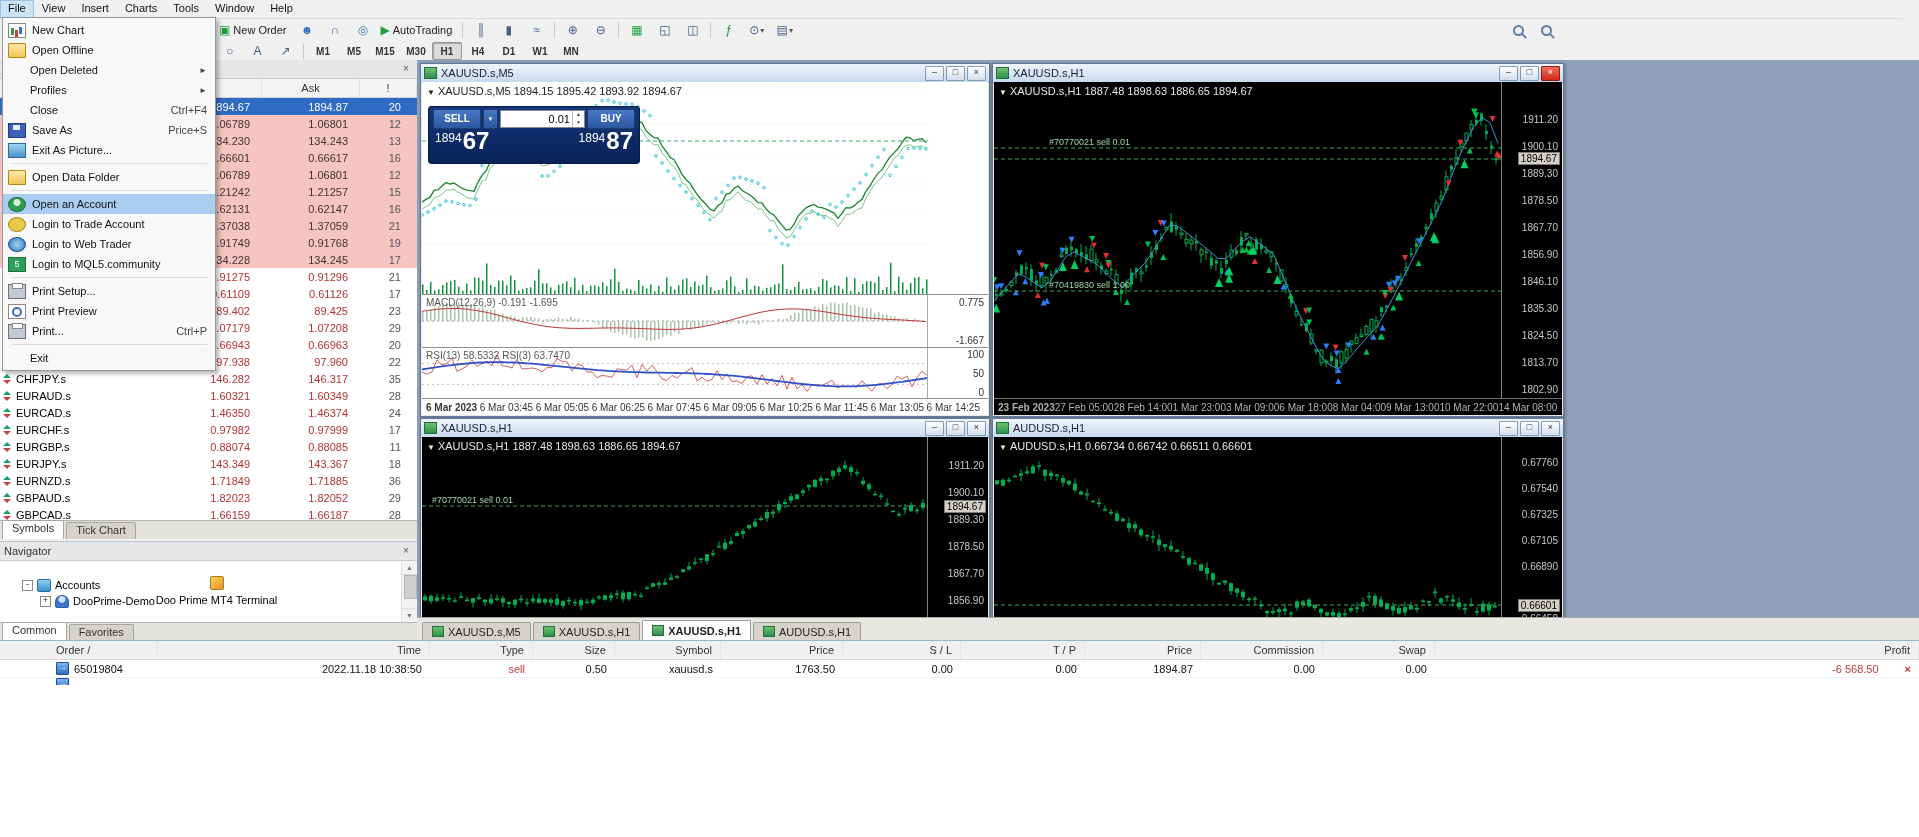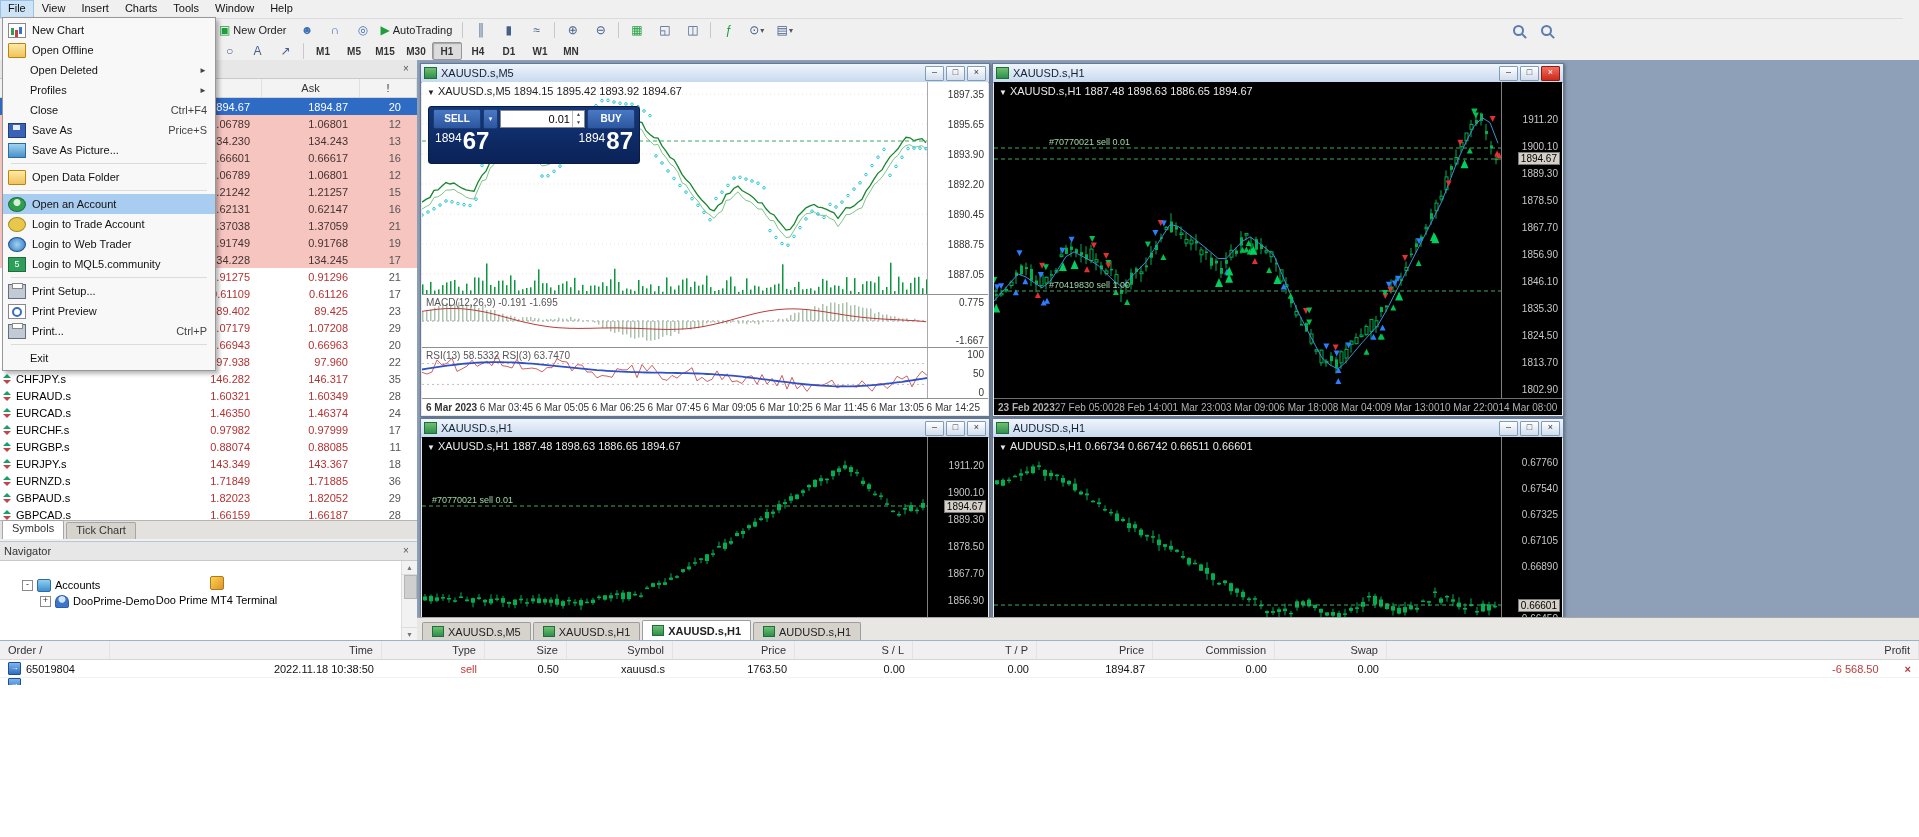--- a/index.html
+++ b/index.html
@@ -127,21 +127,21 @@
   .ocp-price .pbg{font-size:24px;font-weight:bold;line-height:26px;margin-left:1px;}
   
   .chart-tabs{position:absolute;left:0;right:0;bottom:0;height:22px;background:#e9e7e3;border-top:1px solid #a7a7a7;
       display:flex;align-items:flex-end;padding-left:5px;}
   .ctab{height:17px;display:flex;align-items:center;gap:4px;padding:0 9px;background:#d6d3cd;border:1px solid #9d9d9d;
       border-bottom:none;margin-right:2px;border-radius:2px 2px 0 0;color:#222;}
   .ctab .cticon2{width:10px;height:9px;background:linear-gradient(#6fc06f,#2f8f4f);border:1px solid #1e6e3a;}
   .ctab.active{background:#fff;font-weight:bold;height:19px;}
   
   .terminal{position:absolute;left:0;top:640px;right:0;bottom:0;background:#fff;border-top:1px solid #9db2c9;}
-  .tgrid{display:grid;grid-template-columns:110px 272px 103px 82px 106px 122px 118px 124px 116px 122px 112px 1fr;}
+  .tgrid{display:grid;grid-template-columns:110px 272px 103px 82px 106px 122px 118px 124px 116px 122px 112px 1fr;padding-left:48px;}
   .t-head{height:18px;background:#f0f0f0;border-bottom:1px solid #d6d6d6;color:#333;}
   .t-head div{display:flex;align-items:center;justify-content:flex-end;padding:0 8px;border-right:1px solid #e3e3e3;white-space:nowrap;}
   .t-head div:first-child{justify-content:flex-start;}
   .t-row{height:17px;align-items:center;color:#111;}
   .t-row div{text-align:right;padding:0 8px;white-space:nowrap;}
   .t-row .c-order{text-align:left;display:flex;align-items:center;gap:5px;}
   .tr-ico{width:11px;height:11px;background:linear-gradient(#7fb4ef,#2f6fc0);border:1px solid #1d4f92;color:#fff;
       font-size:8px;line-height:10px;text-align:center;border-radius:1px;flex:0 0 11px;}
   .t-row .c-type{color:#c33a3a;}
   .t-row .c-profit{color:#c33a3a;display:flex;justify-content:flex-end;gap:26px;align-items:center;}
@@ -779,20 +779,24 @@
           <span class="nico"></span>
           <span>DooPrime-Demo</span>
         </div>
 
     </div>
     <div class="nav-scroll">
       <div class="arr up">▲</div>
       <div class="thumb"></div>
       <div class="arr dn">▼</div>
     </div>
+  </div>
+  <div class="ptabs">
+    <div class="ptab active">Common</div>
+      <div class="ptab">Favorites</div>
   </div>
 </div>
 
 <div class="mdi">
 
   <div class="cwin" style="left:3px;top:3px;width:568px;height:352px;">
     <div class="ctitle">
       <span class="cticon"></span>
       <span>XAUUSD.s,M5</span>
       <div class="wbtns">
@@ -1047,29 +1051,20 @@
             <rect x="476" y="194.6" width="1.5" height="17.4" fill="#0c9640"></rect>
             <rect x="480" y="200.4" width="1.5" height="11.6" fill="#0c9640"></rect>
             <rect x="484" y="207.6" width="1.5" height="4.4" fill="#0c9640"></rect>
             <rect x="488" y="200.9" width="1.5" height="11.1" fill="#0c9640"></rect>
             <rect x="492" y="195.6" width="1.5" height="16.4" fill="#0c9640"></rect>
             <rect x="496" y="194.8" width="1.5" height="17.2" fill="#0c9640"></rect>
             <rect x="500" y="206.2" width="1.5" height="5.8" fill="#0c9640"></rect>
             <rect x="504" y="197.3" width="1.5" height="14.7" fill="#0c9640"></rect>
             <line x1="0" x2="506" y1="59" y2="59" stroke="#3faa5c" stroke-width="1" stroke-dasharray="4 3"></line>
           </svg>
-        <div class="scalecol light">
-          <div class="slabel" style="top: 7px;">1897.35</div>
-            <div class="slabel" style="top: 37px;">1895.65</div>
-            <div class="slabel" style="top: 67px;">1893.90</div>
-            <div class="slabel" style="top: 97px;">1892.20</div>
-            <div class="slabel" style="top: 127px;">1890.45</div>
-            <div class="slabel" style="top: 157px;">1888.75</div>
-            <div class="slabel" style="top: 187px;">1887.05</div>
-        </div>
       </div>
 
       <div class="pane" style="top:212px;height:52px;border-top:1px solid #909090;">
         <div class="ind-label">MACD(12,26,9) -0.191 -1.695</div>
         <svg id="svg-c1-macd" class="plot" width="506" height="52">
             <line x1="0" x2="506" y1="26" y2="26" stroke="#999" stroke-dasharray="2 3"></line>
             <rect x="0" y="16.9" width="1.5" height="9.1" fill="#a9c3a9"></rect>
             <rect x="4" y="15.3" width="1.5" height="10.7" fill="#a9c3a9"></rect>
             <rect x="8" y="14.5" width="1.5" height="11.5" fill="#a9c3a9"></rect>
             <rect x="12" y="12.7" width="1.5" height="13.3" fill="#a9c3a9"></rect>
@@ -2068,21 +2063,21 @@
 
     <div class="mitem ic-save">
       <span class="mico"></span>
       <span class="mlabel">Save As</span>
       <span class="msc">Price+S</span>
 
     </div>
 
     <div class="mitem ic-picture">
       <span class="mico"></span>
-      <span class="mlabel">Save As Picture...</span>
+      <span class="mlabel">Exit As Picture...</span>
 
     </div>
 
     <div class="mitem separator">
       
       
       
       
     </div>
 

